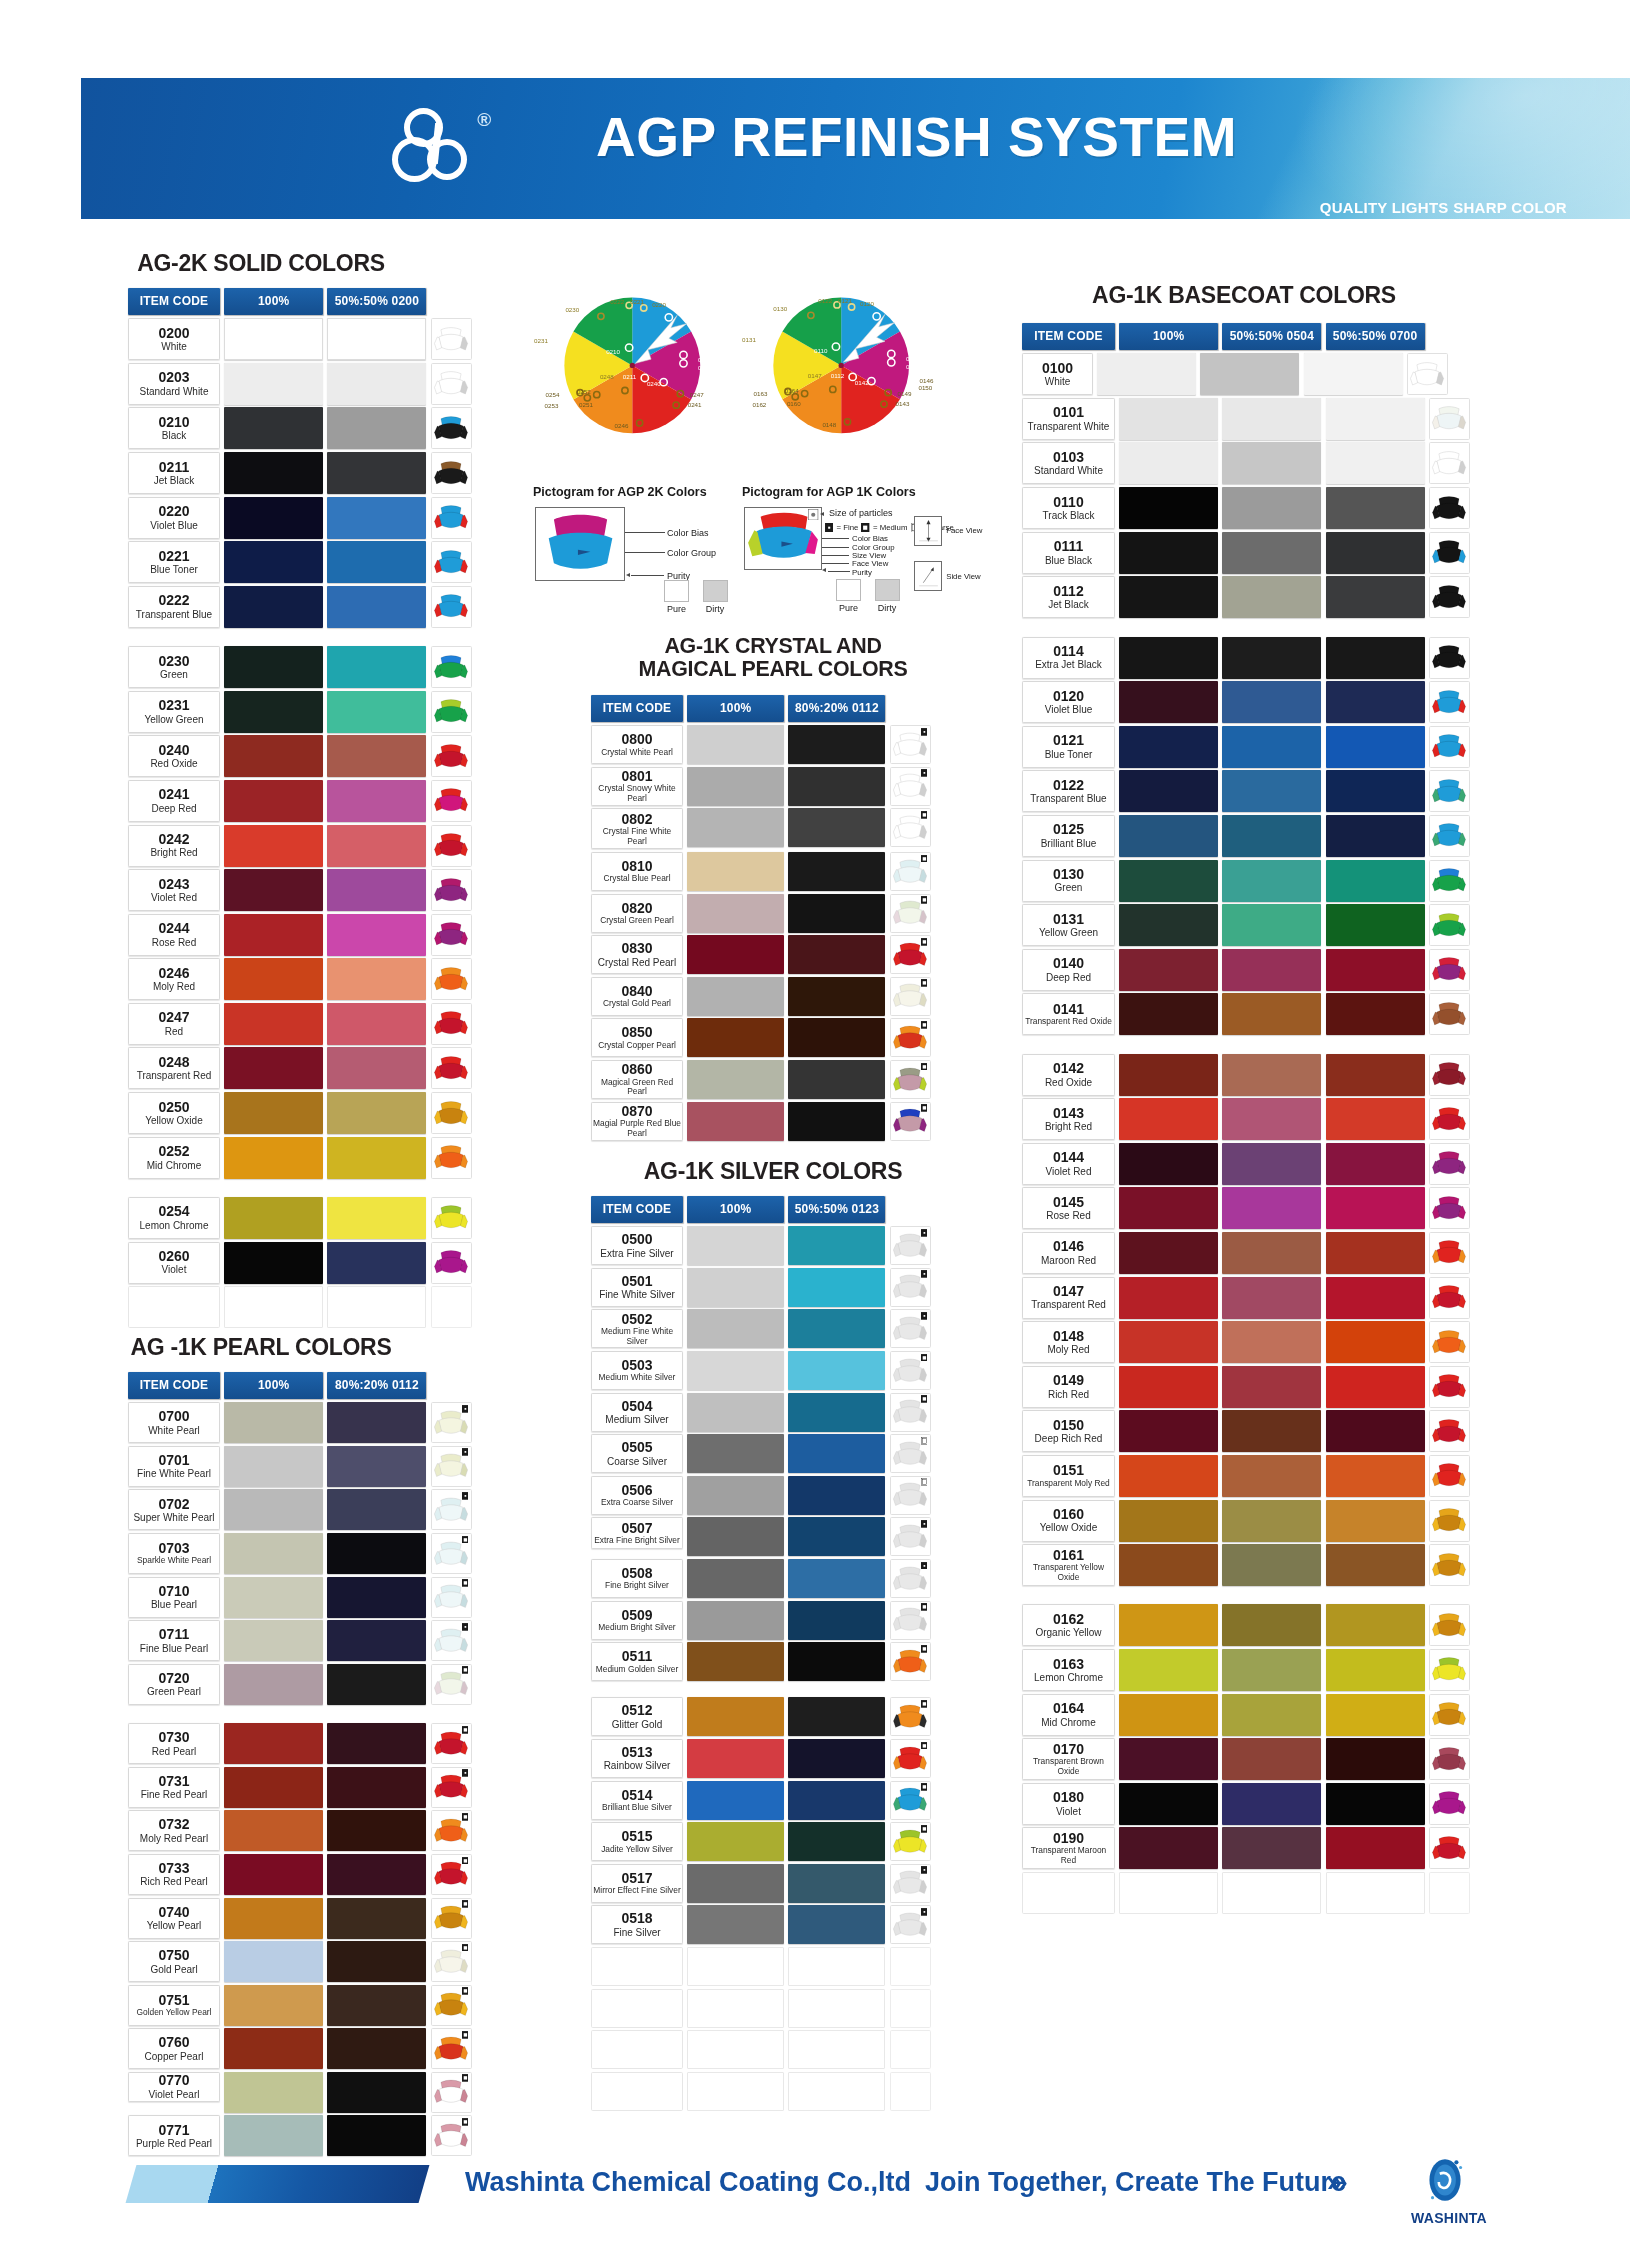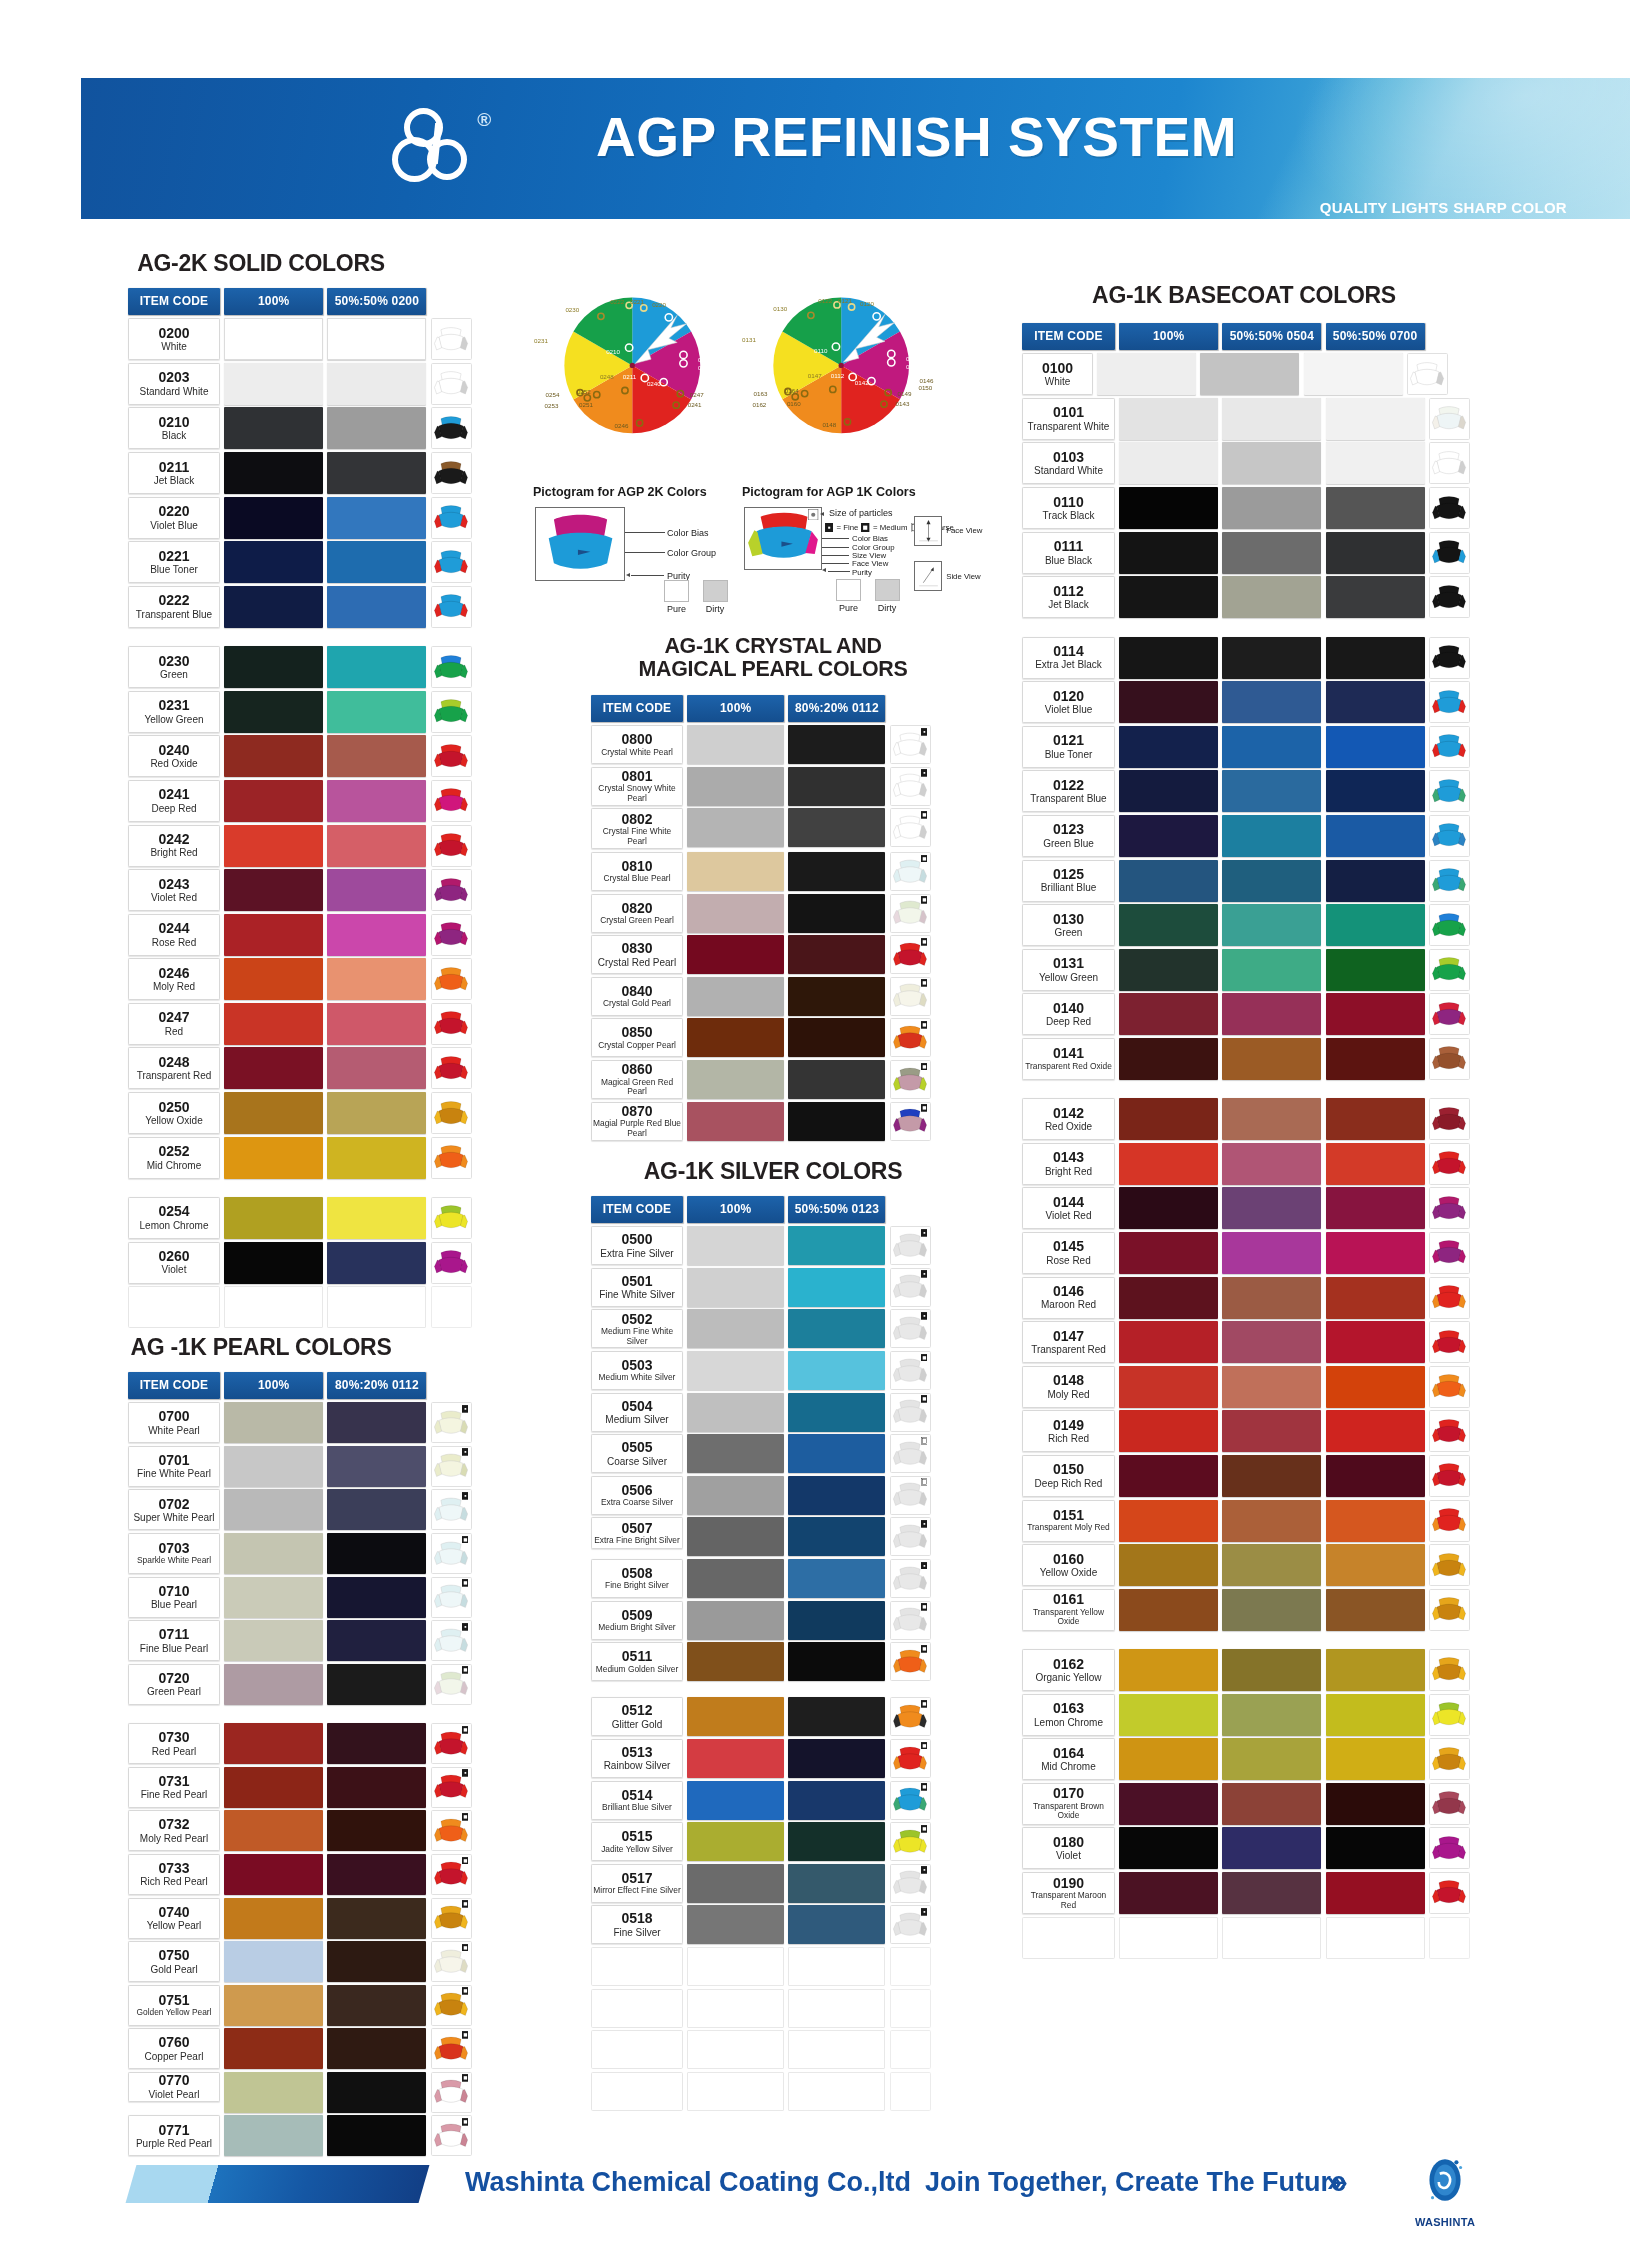--- a/index.html
+++ b/index.html
@@ -130,21 +130,21 @@
   }
   .footer-slogan {
     position:absolute; left:925px; top:27px;
     font-size:27px; font-weight:bold; color:#1450a0; white-space:nowrap;
   }
   .footer-arrows {
     position:absolute; left:1327px; top:27px;
     font-size:27px; font-weight:bold; color:#1450a0; letter-spacing:-3.1px;
   }
   .footer-logo { position:absolute; left:1411px; top:12.5px; width:68px; text-align:center; }
-  .footer-logo-name { font-size:11px; font-weight:bold; color:#123f86; margin-top:7px; letter-spacing:0.3px; }
+  .footer-logo-name { font-size:14px; font-weight:bold; color:#123f86; margin-top:1px; letter-spacing:0.3px; }
 </style>
 </head>
 <body>
 
 <div class="header">
   <div class="header-swoosh"></div>
   <div class="header-swoosh2"></div>
   <div class="logo-wrap">
     <div class="logo-mark">
       <div class="ring1"></div>
@@ -685,37 +685,20 @@
                </div>
       <div class="swatch" style="width:99px;height:42px;background:#141b3e;"></div>
       <div class="swatch" style="width:99px;height:42px;background:#2a6a9e;"></div>
       <div class="swatch" style="width:99px;height:42px;background:#0f2656;"></div>
       <div class="pictocell" style="width:41px;height:42px">
                  <svg width="36" height="37" viewBox="0 0 100 86" preserveAspectRatio="xMidYMid meet">
     <path d="M22,16 C40,8 60,8 78,16 L74,36 C58,29 42,29 26,36 Z" fill="#1f9cd8" stroke="rgba(0,0,0,.25)" stroke-width="1.2"></path>
     <path d="M16,36 C38,26 62,26 84,36 L78,64 C58,74 42,74 22,64 Z" fill="#1f9cd8" stroke="rgba(0,0,0,.25)" stroke-width="1.2"></path>
     <path d="M12,36 L4,54 L10,72 L24,66 L17,38 Z" fill="#3aa874" stroke="rgba(0,0,0,.25)" stroke-width="1.2"></path>
     <path d="M88,36 L96,54 L90,72 L76,66 L83,38 Z" fill="#3aa874" stroke="rgba(0,0,0,.25)" stroke-width="1.2"></path>
-  </svg>
-               </div>
-    </div>
-    <div class="row">
-      <div class="cell-code" style="width:93px;height:42px">
-                 <div class="code-num">0123</div>
-                 <div class="code-name">Green Blue</div>
-               </div>
-      <div class="swatch" style="width:99px;height:42px;background:#1d1840;"></div>
-      <div class="swatch" style="width:99px;height:42px;background:#1c7fa0;"></div>
-      <div class="swatch" style="width:99px;height:42px;background:#1a5aa4;"></div>
-      <div class="pictocell" style="width:41px;height:42px">
-                 <svg width="36" height="37" viewBox="0 0 100 86" preserveAspectRatio="xMidYMid meet">
-    <path d="M22,16 C40,8 60,8 78,16 L74,36 C58,29 42,29 26,36 Z" fill="#1f9cd8" stroke="rgba(0,0,0,.25)" stroke-width="1.2"></path>
-    <path d="M16,36 C38,26 62,26 84,36 L78,64 C58,74 42,74 22,64 Z" fill="#1f9cd8" stroke="rgba(0,0,0,.25)" stroke-width="1.2"></path>
-    <path d="M12,36 L4,54 L10,72 L24,66 L17,38 Z" fill="#2b83c4" stroke="rgba(0,0,0,.25)" stroke-width="1.2"></path>
-    <path d="M88,36 L96,54 L90,72 L76,66 L83,38 Z" fill="#2b83c4" stroke="rgba(0,0,0,.25)" stroke-width="1.2"></path>
   </svg>
                </div>
     </div>
     <div class="row">
       <div class="cell-code" style="width:93px;height:42px">
                  <div class="code-num">0125</div>
                  <div class="code-name">Brilliant Blue</div>
                </div>
       <div class="swatch" style="width:99px;height:42px;background:#24557f;"></div>
       <div class="swatch" style="width:99px;height:42px;background:#1f5f7e;"></div>

